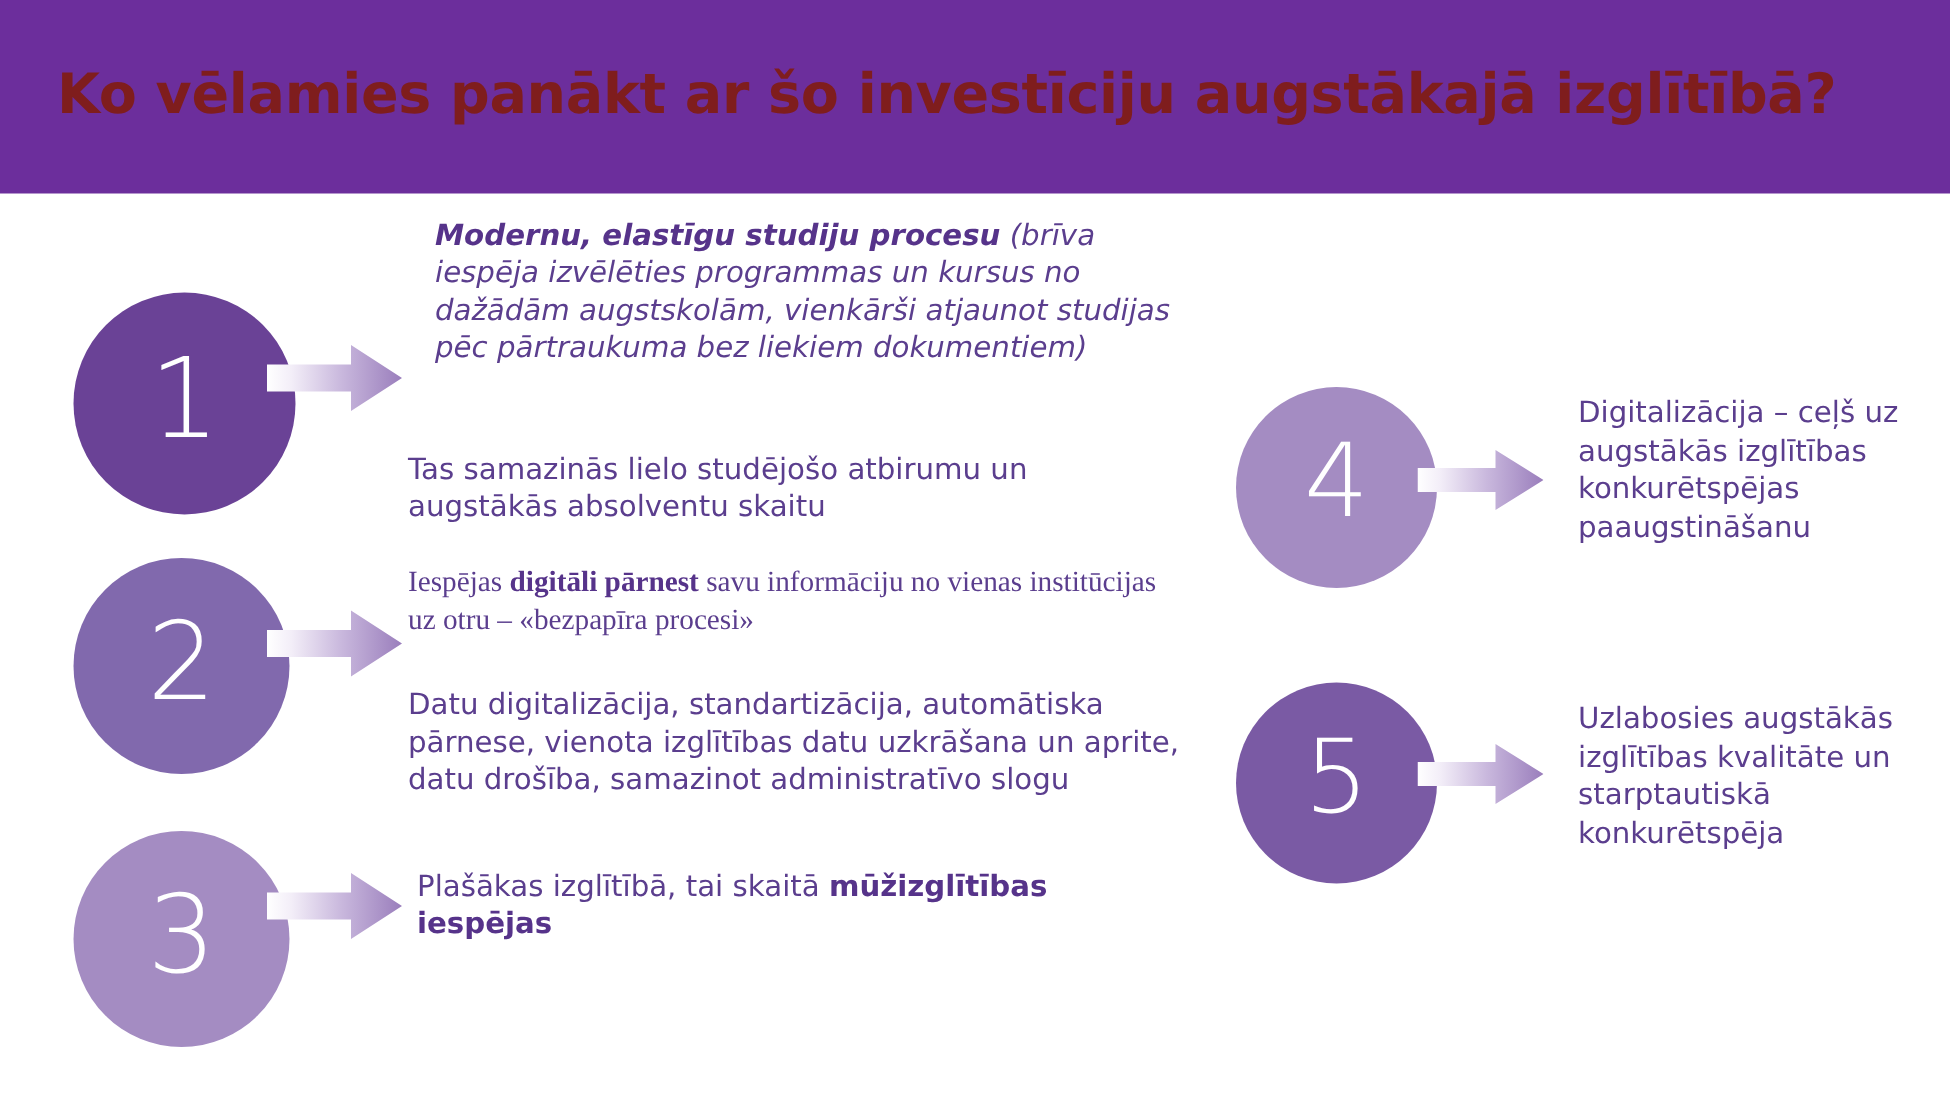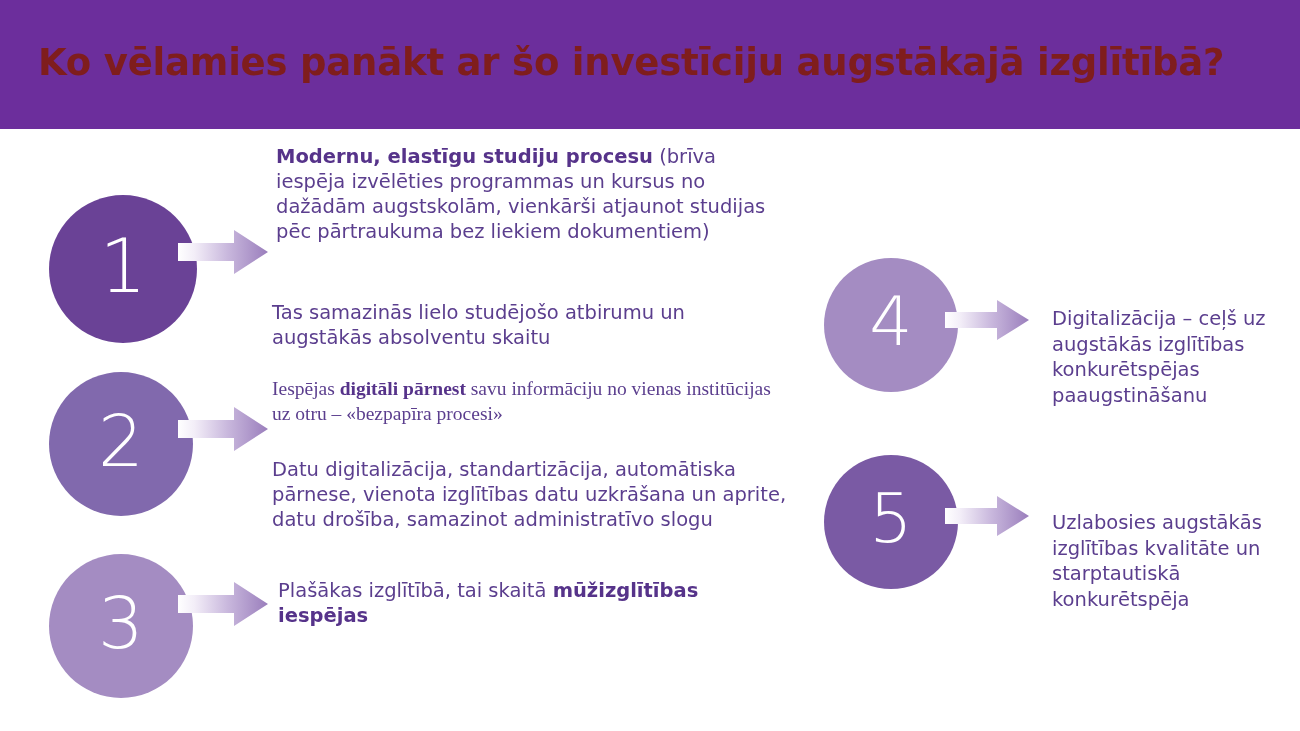--- a/index.html
+++ b/index.html
@@ -75,34 +75,33 @@
   
   .tx {
     position: absolute;
     color: #5B3E8E;
     font-family: "DejaVu Sans", sans-serif;
     font-size: 19.5px;
     line-height: 25px;
   }
   .tx b { font-weight: bold; color: #56338A; }
 
-  .t1  { left: 276px; top: 144px; width: 515px; }
+  .t1  { left: 290px; top: 144px; width: 515px; font-style: italic; }
   .t1b { left: 272px; top: 300px; width: 500px; }
   .t2  { left: 272px; top: 376px; width: 515px; font-family: Liberation Serif, serif; }
   .t2b { left: 272px; top: 457px; width: 515px; }
   .t3  { left: 278px; top: 578px; width: 505px; }
   .t3b { left: 278px; top: 635px; width: 470px; }
 
   .tr {
     position: absolute;
     color: #5B3E8E;
     font-family: "DejaVu Sans", sans-serif;
     font-size: 19.5px;
     line-height: 25.5px;
-    margin-top: 44px;
   }
   .t4 { left: 1052px; top: 262px; width: 230px; }
   .t5 { left: 1052px; top: 466px; width: 230px; }
 </style>
 </head>
 <body>
 
 <div id="slide">
 
   <div class="header-band"></div>

